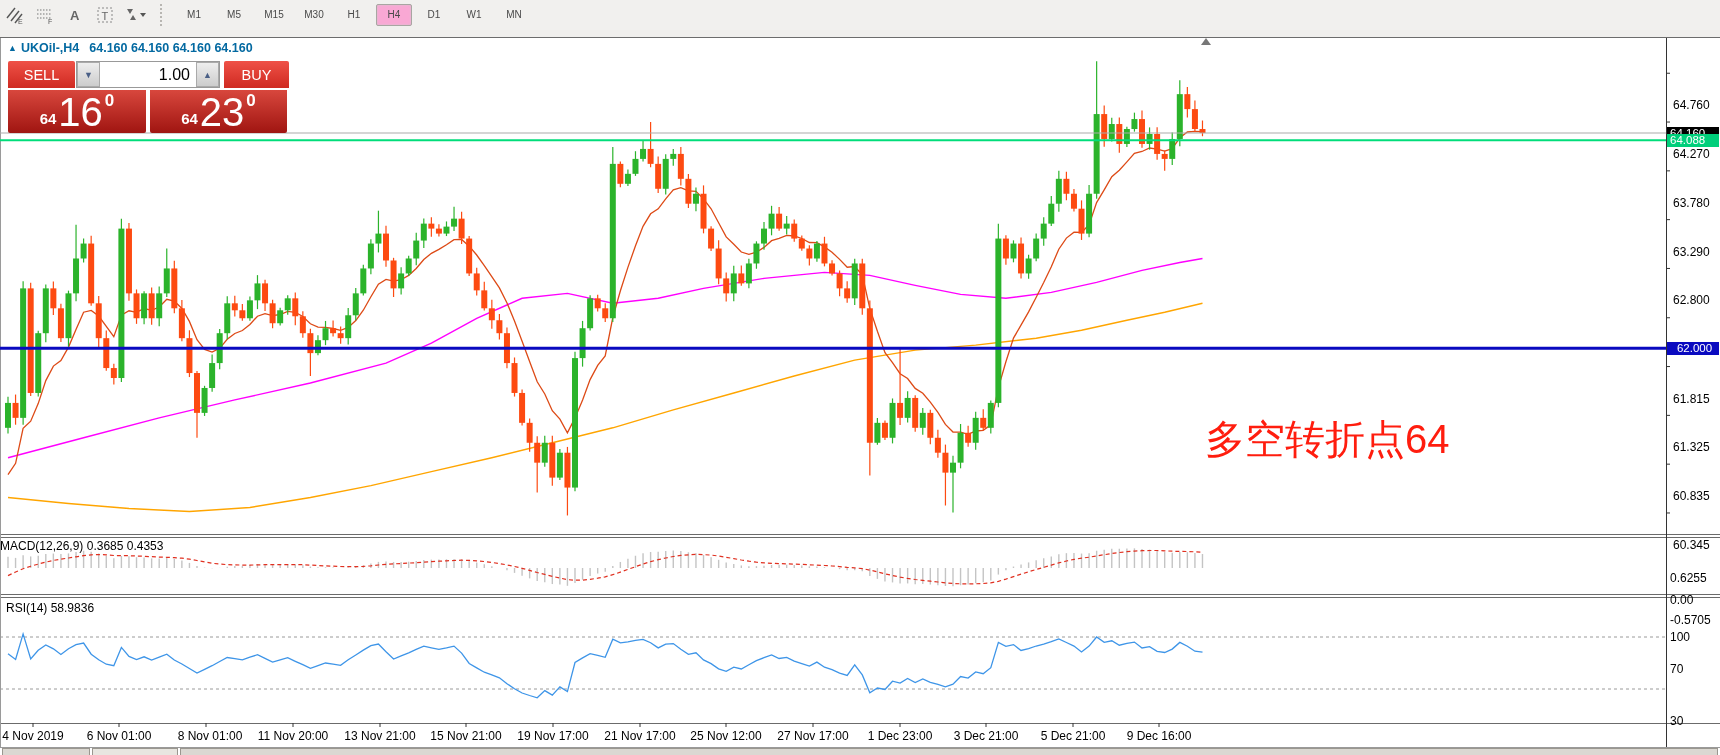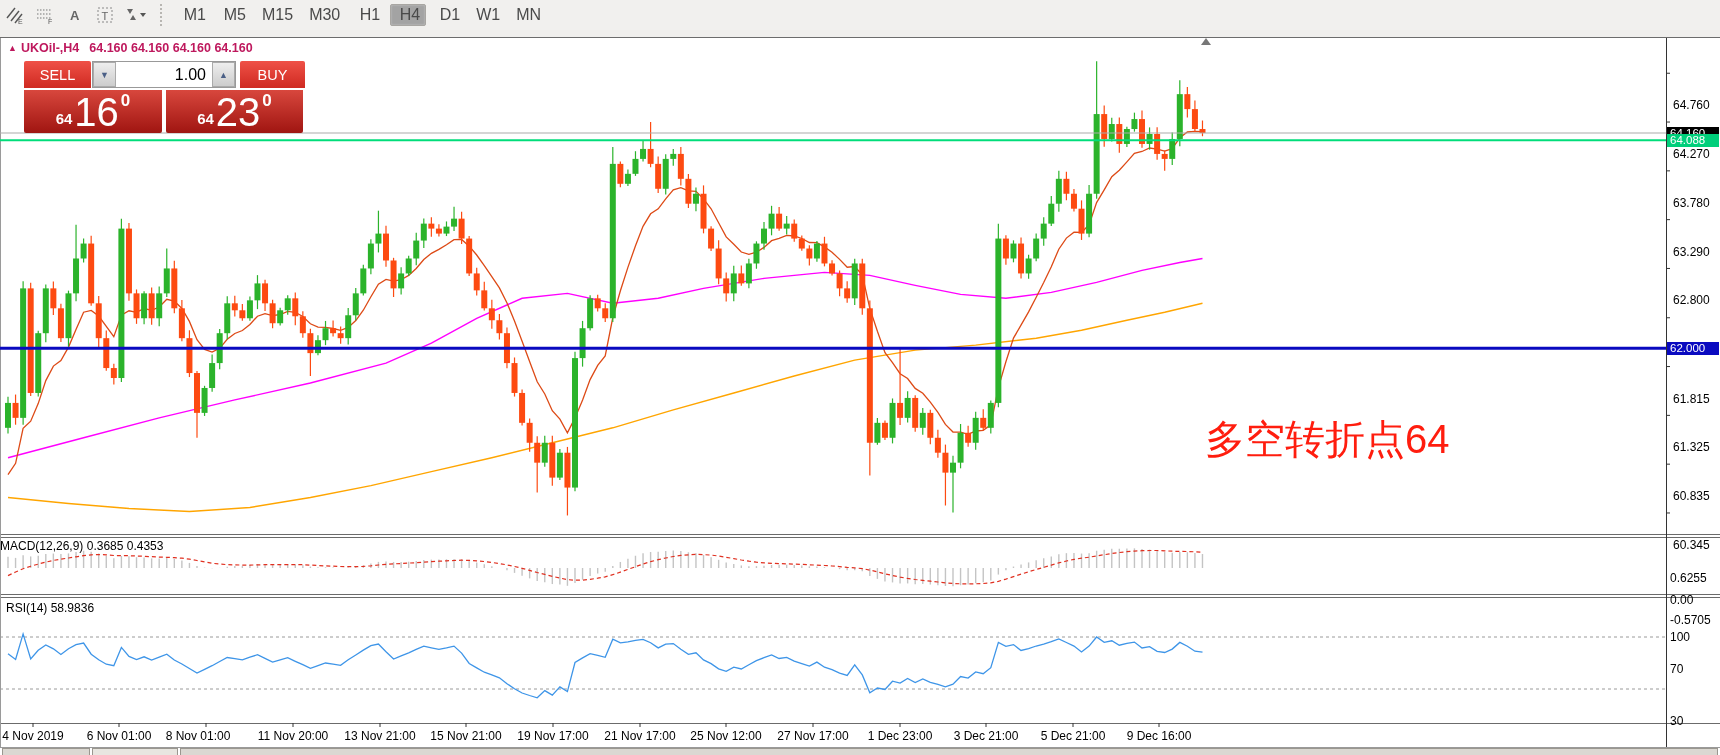--- a/index.html
+++ b/index.html
@@ -2,31 +2,31 @@
 <html><head>
 <meta charset="utf-8">
 <style>
   html,body{margin:0;padding:0;background:#fff;font-family:"Liberation Sans","DejaVu Sans",sans-serif;}
   #stage{position:relative;width:1720px;height:755px;overflow:hidden;background:#fff;}
   
   #toolbar{position:absolute;left:0;top:0;width:1720px;height:30px;background:#f1f0ee;border-bottom:1px solid #d6d4d0;display:flex;align-items:center;}
   .tool-icon{width:28px;height:24px;margin:0 1px;display:inline-flex;align-items:center;justify-content:center;color:#555;}
   .tool-icon svg{display:block;}
   .tb-sep{width:6px;height:22px;margin:0 6px 0 10px;border-left:2px dotted #b8b6b2;}
-  .tf-btn{min-width:24px;padding:2px 5px;margin:0 2px;text-align:right;font-size:16px;color:#4a4a4a;border:1px solid transparent;border-radius:2px;line-height:16px;}
-  .tf-btn.active{border:1px solid #a8a6a2;background:#a3a3a3;box-shadow:inset 0 0 2px #ccc;}
+  .tf-btn{min-width:24px;padding:2px 5px;margin:0 2px;text-align:center;font-size:10px;color:#4a4a4a;border:1px solid transparent;border-radius:2px;line-height:16px;}
+  .tf-btn.active{border:1px solid #a8a6a2;background:#f9a8d4;box-shadow:inset 0 0 2px #ccc;}
   
   #gapstrip{position:absolute;left:0;top:30px;width:1720px;height:8px;background:#efeeec;}
   #chart{position:absolute;left:0;top:0;z-index:1;}
   .overlay{position:absolute;z-index:3;}
-  #chart-title{left:8px;top:41px;font-size:12.5px;font-weight:700;color:#be185d;letter-spacing:0;}
+  #chart-title{left:8px;top:41px;font-size:12.5px;font-weight:700;color:#0369a1;letter-spacing:0;}
   #chart-title .arr{font-size:9px;position:relative;top:-1px;margin-right:4px;}
   #chart-title .ohlc{margin-left:10px;}
   
-  #trade{left:24px;top:61px;width:281px;z-index:4;}
+  #trade{left:8px;top:61px;width:281px;z-index:4;}
   #trade .toprow{display:flex;height:27px;}
   .redbtn{background:linear-gradient(#ef5147,#cf2a21);color:#fff;font-size:14.5px;display:flex;align-items:center;justify-content:center;border-radius:2px 2px 0 0;}
   #sell-btn{width:67px;}
   #buy-btn{width:65px;margin-left:4px;}
   .volgrp{display:flex;width:142px;margin-left:1px;border:1px solid #999;background:#fff;}
   .spinbtn{width:21px;background:linear-gradient(#eee,#ccc);border:1px solid #aaa;display:flex;align-items:center;justify-content:center;color:#4a5f86;font-size:9px;}
   #vol-input{flex:1;border:none;outline:none;text-align:right;font-size:16px;padding:0 6px 0 0;font-family:"Liberation Sans",sans-serif;min-width:10px;}
   #trade .bigrow{display:flex;margin-top:2px;height:43px;}
   .bigpx{background:linear-gradient(#d8473d,#a01511);color:#fff;display:flex;align-items:flex-end;justify-content:center;border-radius:0 0 2px 2px;padding-bottom:2px;}
   #big-sell{width:138px;}
@@ -684,35 +684,35 @@
       <div class="tick-label" style="left: 1670px; top: 539.045px;">0.6255</div>
       <div class="tick-label" style="left: 1670px; top: 561px;">0.00</div>
       <div class="tick-label" style="left: 1670px; top: 581.025px;">-0.5705</div>
       <div class="tick-label" style="left: 1670px; top: 598px;">100</div>
       <div class="tick-label" style="left: 1670px; top: 630px;">70</div>
       <div class="tick-label" style="left: 1670px; top: 682px;">30</div>
     </div>
   <div id="date-labels">
       <div class="date-label" style="left: -9px; top: 729px;">4 Nov 2019</div>
       <div class="date-label" style="left: 77px; top: 729px;">6 Nov 01:00</div>
-      <div class="date-label" style="left: 156px; top: 729px;">8 Nov 01:00</div>
+      <div class="date-label" style="left: 168px; top: 729px;">8 Nov 01:00</div>
       <div class="date-label" style="left: 251px; top: 729px;">11 Nov 20:00</div>
       <div class="date-label" style="left: 338px; top: 729px;">13 Nov 21:00</div>
       <div class="date-label" style="left: 424px; top: 729px;">15 Nov 21:00</div>
       <div class="date-label" style="left: 511px; top: 729px;">19 Nov 17:00</div>
       <div class="date-label" style="left: 598px; top: 729px;">21 Nov 17:00</div>
       <div class="date-label" style="left: 684px; top: 729px;">25 Nov 12:00</div>
       <div class="date-label" style="left: 771px; top: 729px;">27 Nov 17:00</div>
       <div class="date-label" style="left: 858px; top: 729px;">1 Dec 23:00</div>
       <div class="date-label" style="left: 944px; top: 729px;">3 Dec 21:00</div>
       <div class="date-label" style="left: 1031px; top: 729px; text-align: center;">5 Dec 21:00</div>
       <div class="date-label" style="left: 1117px; top: 729px;">9 Dec 16:00</div>
     </div>
 
   <div id="badge-last" class="badge" style="top: 126.5px; background: rgb(0, 0, 0);">64.160</div>
   <div id="badge-bid" class="badge" style="top: 133.671px; background: rgb(0, 207, 123);">64.088</div>
-  <div id="badge-hline" class="badge" style="top: 341.636px; background: rgb(10, 10, 192);">62.000</div>
+  <div id="badge-hline" class="badge" style="top: 341.636px; background: rgb(10, 10, 192); text-align: center;">62.000</div>
 
   <div class="stub" style="left:2px;width:86px;"></div>
   <div class="stub" style="left:92px;width:84px;background:#e8e6e0;"></div>
   <div class="stub" style="left:180px;width:1536px;"></div>
 
 </div>
 
 </body></html>

